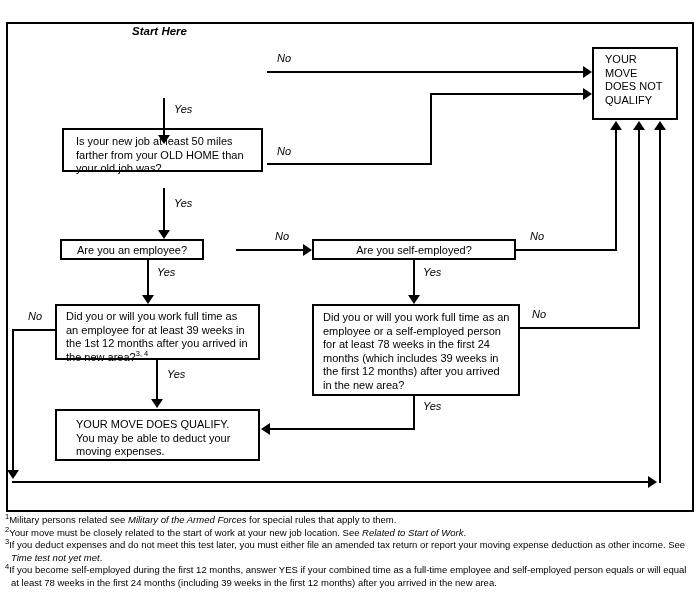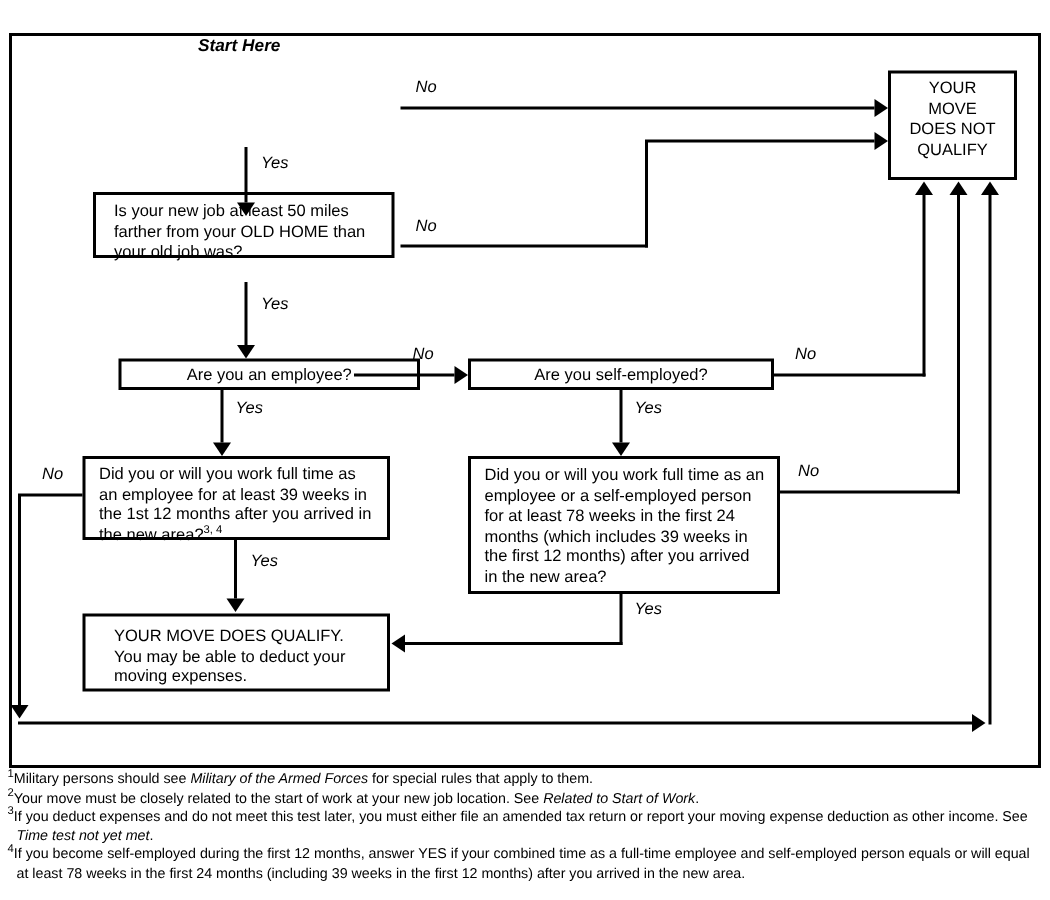--- a/index.html
+++ b/index.html
@@ -23,21 +23,21 @@
   }
   .edge-label { position:absolute; font-style:italic; font-size:11px; }
   .lh { position:absolute; height:2px; background:var(--ink); }
   .lv { position:absolute; width:2px; background:var(--ink); }
   .ar, .al, .au, .ad { position:absolute; width:0; height:0; }
   .ar { border-top:6px solid transparent; border-bottom:6px solid transparent; border-left:9px solid var(--ink); }
   .al { border-top:6px solid transparent; border-bottom:6px solid transparent; border-right:9px solid var(--ink); }
   .au { border-left:6px solid transparent; border-right:6px solid transparent; border-bottom:9px solid var(--ink); }
   .ad { border-left:6px solid transparent; border-right:6px solid transparent; border-top:9px solid var(--ink); }
   sup { font-size:7.5px; vertical-align:super; line-height:0; }
-  .dnq-inner { display:block; width:60px; margin:4px auto 0; text-align:center; }
+  .dnq-inner { display:block; width:60px; margin:4px auto 0; }
   .footnotes { left:5px; top:514px; width:692px; font-size:9.5px; line-height:12.5px; }
   .footnote { padding-left:6px; text-indent:-6px; }
   .footnote .it { font-style:italic; }
 </style>
 </head>
 <body>
 
 <div id="canvas">
 
 
@@ -47,21 +47,21 @@
 
 
   <div class="box" style="left:592px;top:47px;width:86px;height:73px;">
     <span class="dnq-inner">YOUR MOVE DOES NOT QUALIFY</span>
   </div>
 
   <div class="box" style="left:62px;top:128px;width:201px;height:44px;padding:5px 17px 0 12px;">
     <span>Is your new job at least 50 miles farther from your OLD HOME than your old job was?</span>
   </div>
 
-  <div class="box" style="left:60px;top:239px;width:201px;height:21px;text-align:center;padding-top:3px;margin-left:19px;">
+  <div class="box" style="left:60px;top:239px;width:144px;height:21px;text-align:center;padding-top:3px;">
     <span>Are you an employee?</span>
   </div>
 
   <div class="box" style="left:312px;top:239px;width:204px;height:21px;text-align:center;padding-top:3px;">
     <span>Are you self-employed?</span>
   </div>
 
   <div class="box" style="left:55px;top:304px;width:205px;height:56px;padding:4px 8px 0 9px;">
     <span>Did you or will you work full time as an employee for at least 39 weeks in the 1st 12 months after you arrived in the new area?</span><sup>3, 4</sup>
   </div>
@@ -128,21 +128,21 @@
   <div class="ad" style="left:151px;top:399px;"></div>
   <div class="edge-label" style="left:167px;top:368px;">Yes</div>
 
   <div class="lv" style="left:413px;top:396px;height:34px;"></div>
   <div class="lh" style="left:270px;top:428px;width:145px;"></div>
   <div class="al" style="left:261px;top:423px;"></div>
   <div class="edge-label" style="left:423px;top:400px;">Yes</div>
 
   <div class="abs footnotes">
     <div class="footnote">
-      <sup>1</sup><span>Military persons should see </span><span class="it">Military of the Armed Forces</span><span> for special rules that apply to them.</span>
+      <sup>1</sup><span>Military persons related see </span><span class="it">Military of the Armed Forces</span><span> for special rules that apply to them.</span>
     </div>
     <div class="footnote">
       <sup>2</sup><span>Your move must be closely related to the start of work at your new job location. See </span><span class="it">Related to Start of Work</span><span>.</span>
     </div>
     <div class="footnote">
       <sup>3</sup><span>If you deduct expenses and do not meet this test later, you must either file an amended tax return or report your moving expense deduction as other income. See </span><span class="it">Time test not yet met</span><span>.</span>
     </div>
     <div class="footnote">
       <sup>4</sup><span>If you become self-employed during the first 12 months, answer YES if your combined time as a full-time employee and self-employed person equals or will equal at least 78 weeks in the first 24 months (including 39 weeks in the first 12 months) after you arrived in the new area.</span><span class="it"></span><span></span>
     </div>

